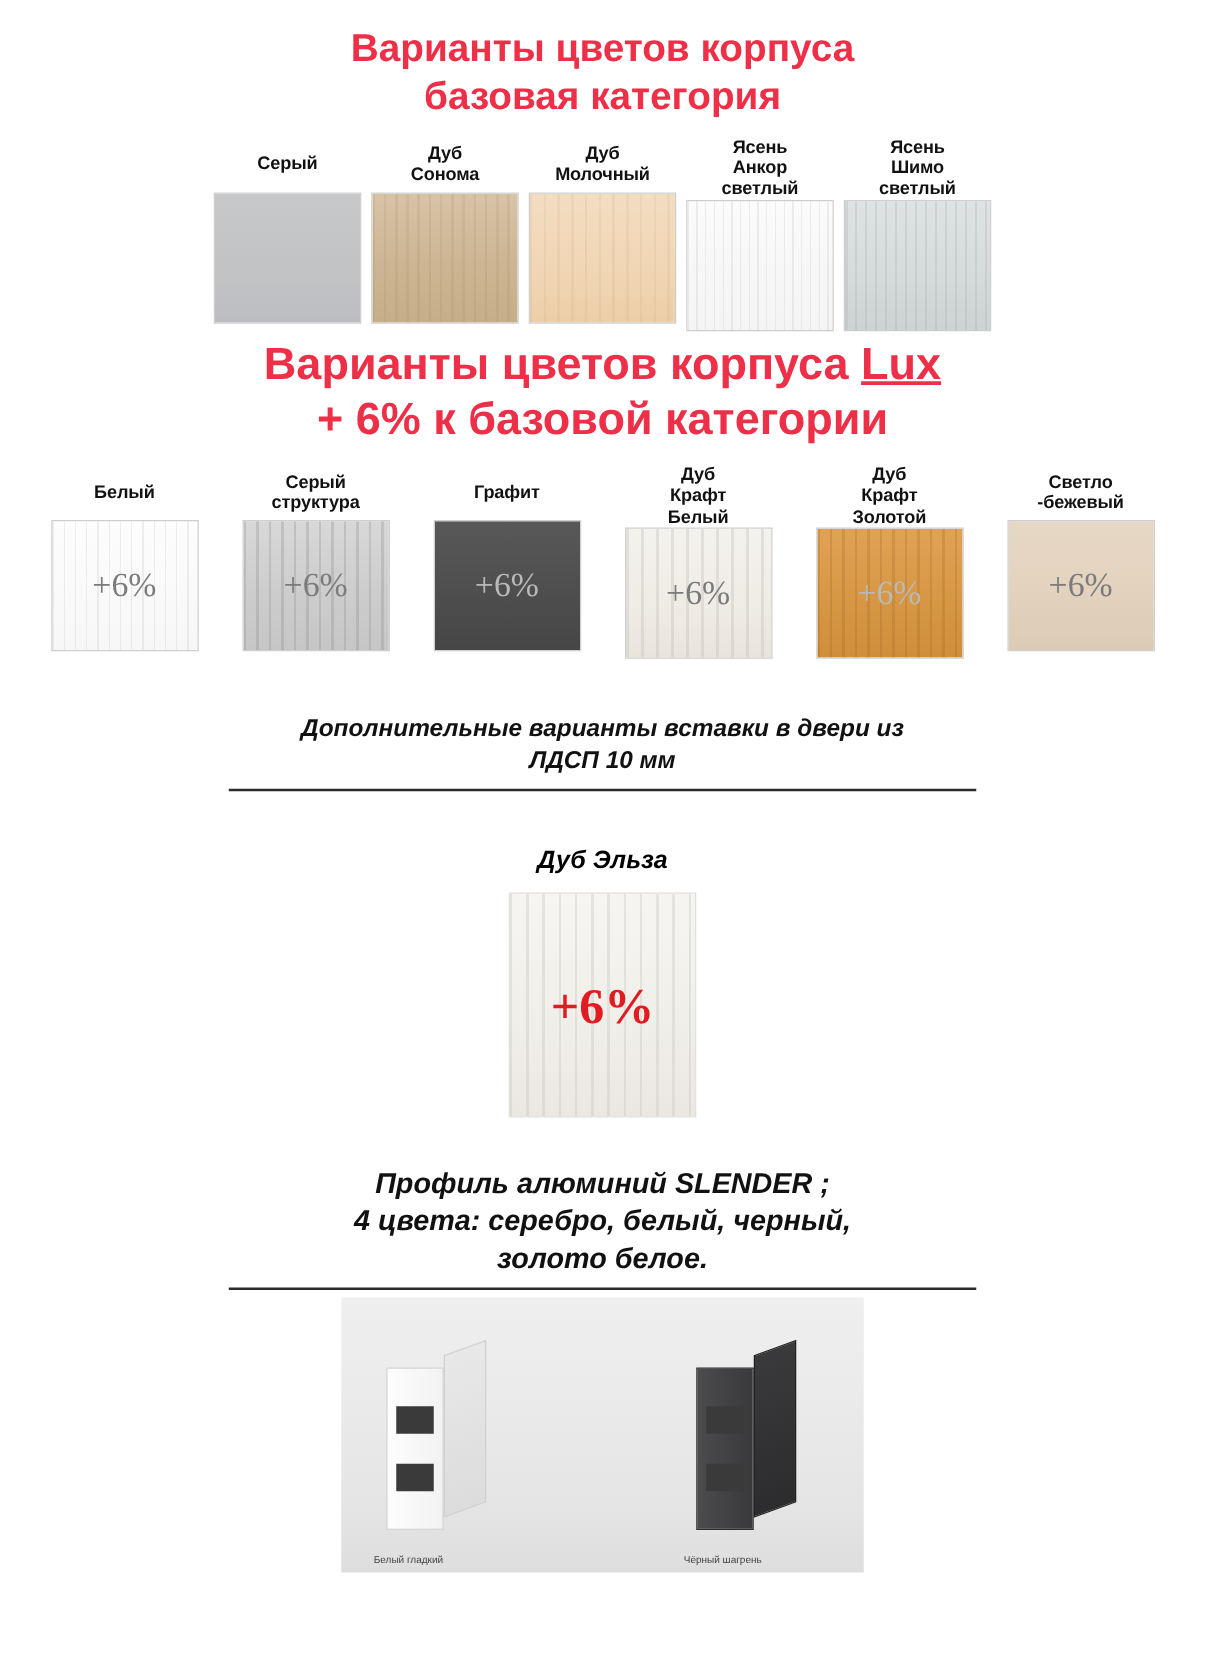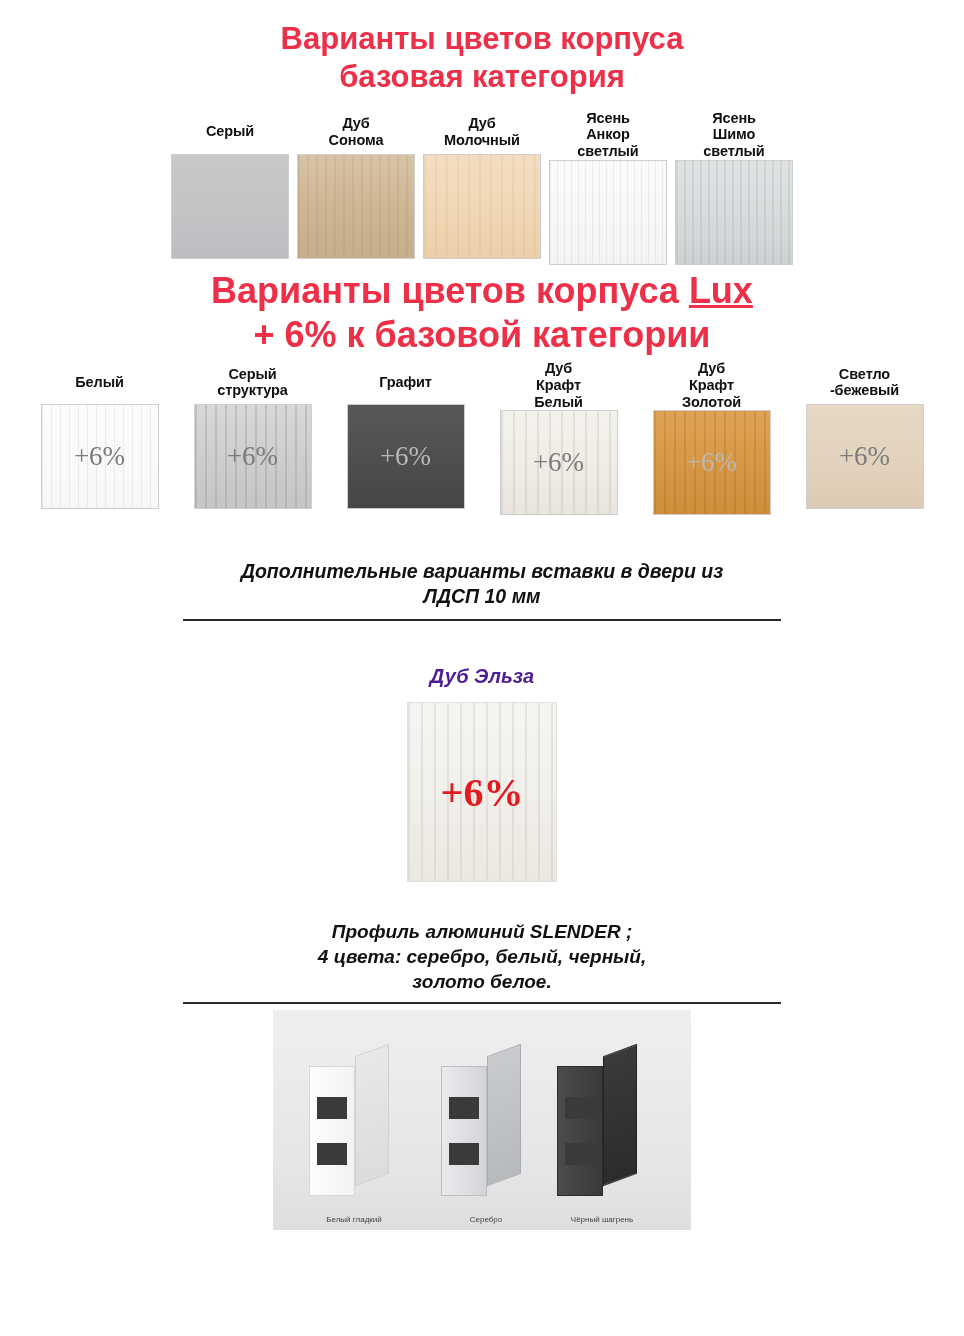--- a/index.html
+++ b/index.html
@@ -122,21 +122,21 @@
     height: 2px;
     background: #2b2b2b;
     margin: 10px auto 0 auto;
   }
 
   .single-title {
     text-align: center;
     font-style: italic;
     font-weight: bold;
     font-size: 20px;
-    color: #4c1d95;
+    color: #000000;
   }
   .single-wrap {
     display: flex;
     justify-content: center;
   }
   .single-box {
     width: 150px;
     height: 180px;
     display: flex;
     align-items: center;
@@ -151,21 +151,21 @@
     color: #e01b22;
     font-size: 40px;
     font-weight: bold;
     font-family: "Liberation Serif", serif;
   }
 
   .profile-note {
     text-align: center;
     font-style: italic;
     font-weight: bold;
-    font-size: 19px;
+    font-size: 23px;
     line-height: 1.3;
     color: #111;
     white-space: pre-line;
   }
 
   .photo {
     width: 418px;
     height: 220px;
     margin: 6px auto 0 auto;
     position: relative;
@@ -206,21 +206,20 @@
   .bar-white .side { background: linear-gradient(180deg,#e8e8e8,#dcdcdc); border: 1px solid #d0d0d0; }
   .bar-silver .face { background: linear-gradient(90deg,#e9eaec,#d2d4d7); border: 1px solid #bcbec1; }
   .bar-silver .side { background: linear-gradient(180deg,#c9cbce,#b7babd); border: 1px solid #a9abae; }
   .bar-black .face { background: linear-gradient(90deg,#4c4c4f,#39393c); border: 1px solid #2d2d30; }
   .bar-black .side { background: linear-gradient(180deg,#3a3a3d,#2c2c2f); border: 1px solid #222; }
 
   .bar-caption {
     position: absolute;
     bottom: 6px;
     width: 110px;
-    text-align: center;
     font-size: 8px;
     color: #444;
   }
 </style>
 </head>
 <body>
 
 <div class="section-title" id="title-base">
   <span class="title-line">Варианты цветов корпуса</span>
   <span class="title-line">базовая категория</span>
@@ -253,21 +252,21 @@
 светлый</div>
       <div class="swatch-box f-shimo"></div>
     </div>
   </div>
 
 <div class="section-title" id="title-lux">
   <span class="title-line"><span>Варианты цветов корпуса </span><span class="underline-lux">Lux</span></span>
   <span class="title-line">+ 6% к базовой категории</span>
 </div>
 
-<div class="swatch-row" id="lux-row" style="margin-top:4px;gap:35px;">
+<div class="swatch-row" id="lux-row" style="margin-top:16px;gap:35px;">
     <div class="swatch-cell">
       <div class="swatch-label">Белый</div>
       <div class="swatch-box f-white">
         <span class="swatch-pct">+6%</span>
       </div>
     </div>
     <div class="swatch-cell">
       <div class="swatch-label">Серый
 структура</div>
       <div class="swatch-box f-graystruct">
@@ -324,28 +323,20 @@
 <div class="photo">
   <div class="bar bar-white" style="left:36px;">
     <div class="face">
       <div class="hole top"></div>
       <div class="hole bottom"></div>
     </div>
     <div class="side"></div>
     <div class="bar-caption" style="left:-10px;bottom:-28px;">Белый гладкий</div>
   </div>
 
-  <div class="bar bar-silver" style="left:168px;">
-    <div class="face">
-      <div class="hole top"></div>
-      <div class="hole bottom"></div>
-    </div>
-    <div class="side"></div>
-    <div class="bar-caption" style="left:-10px;bottom:-28px;">Серебро</div>
-  </div>
 
   <div class="bar bar-black" style="left:284px;">
     <div class="face">
       <div class="hole top"></div>
       <div class="hole bottom"></div>
     </div>
     <div class="side"></div>
     <div class="bar-caption" style="left:-10px;bottom:-28px;">Чёрный шагрень</div>
   </div>
 </div>

